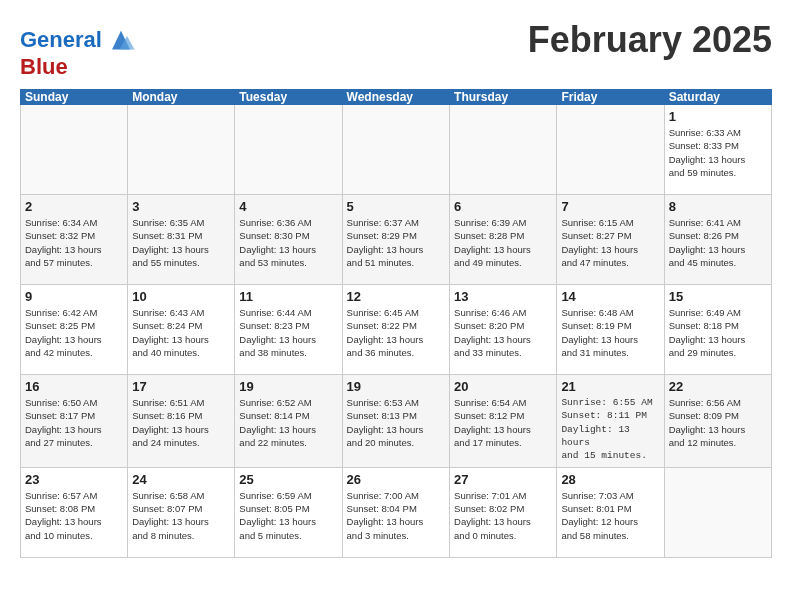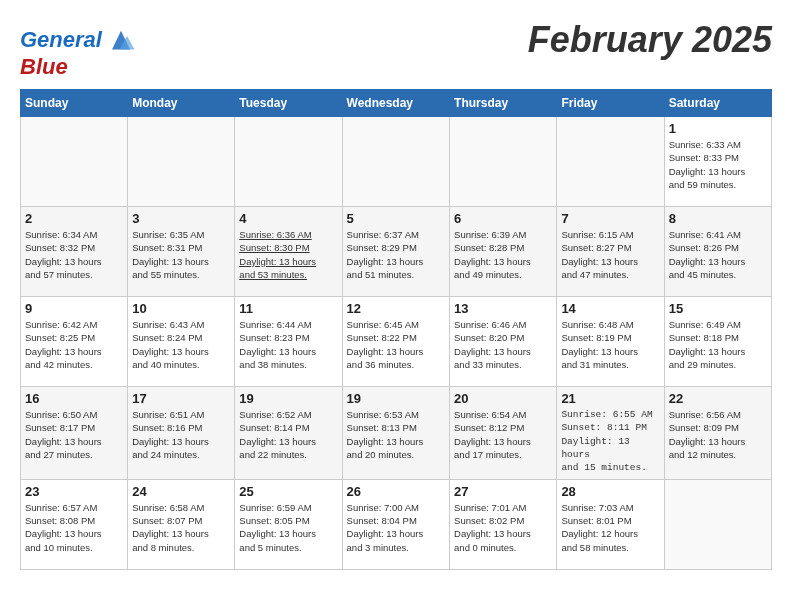--- a/index.html
+++ b/index.html
@@ -8,21 +8,20 @@
       background: #fff;
       width: 792px;
       min-height: 612px;
       padding: 20px;
     }
     .header-section {
       display: flex;
       justify-content: space-between;
       align-items: flex-start;
       margin-bottom: 10px;
-      font-style: italic;
     }
     .logo {
       display: flex;
       align-items: center;
       margin-top: 5px;
     }
     .logo-text {
       font-size: 22px;
       font-weight: bold;
       color: #333;
@@ -50,21 +49,21 @@
       color: #555;
     }
     .calendar {
       width: 100%;
       border-collapse: collapse;
       font-size: 10px;
     }
     .calendar th {
       background-color: #2b6cb0;
       color: #fff;
-      padding: 6px 4px;
+      padding: 0 4px;
       text-align: left;
       font-size: 12px;
       font-weight: bold;
       border: 1px solid #2b6cb0;
     }
     .calendar td {
       border: 1px solid #ccc;
       vertical-align: top;
       padding: 4px;
       width: 108px;
@@ -150,21 +149,21 @@
         </td>
         <td>
           <div class="day-number">3</div>
           <div class="day-info" style="white-space: pre-line;">Sunrise: 6:35 AM
 Sunset: 8:31 PM
 Daylight: 13 hours
 and 55 minutes.</div>
         </td>
         <td>
           <div class="day-number">4</div>
-          <div class="day-info" style="white-space: pre-line; text-decoration: underline;">Sunrise: 6:36 AM
+          <div class="day-info" style="white-space: pre-line;">Sunrise: 6:36 AM
 Sunset: 8:30 PM
 Daylight: 13 hours
 and 53 minutes.</div>
         </td>
         <td>
           <div class="day-number">5</div>
           <div class="day-info" style="white-space: pre-line;">Sunrise: 6:37 AM
 Sunset: 8:29 PM
 Daylight: 13 hours
 and 51 minutes.</div>

